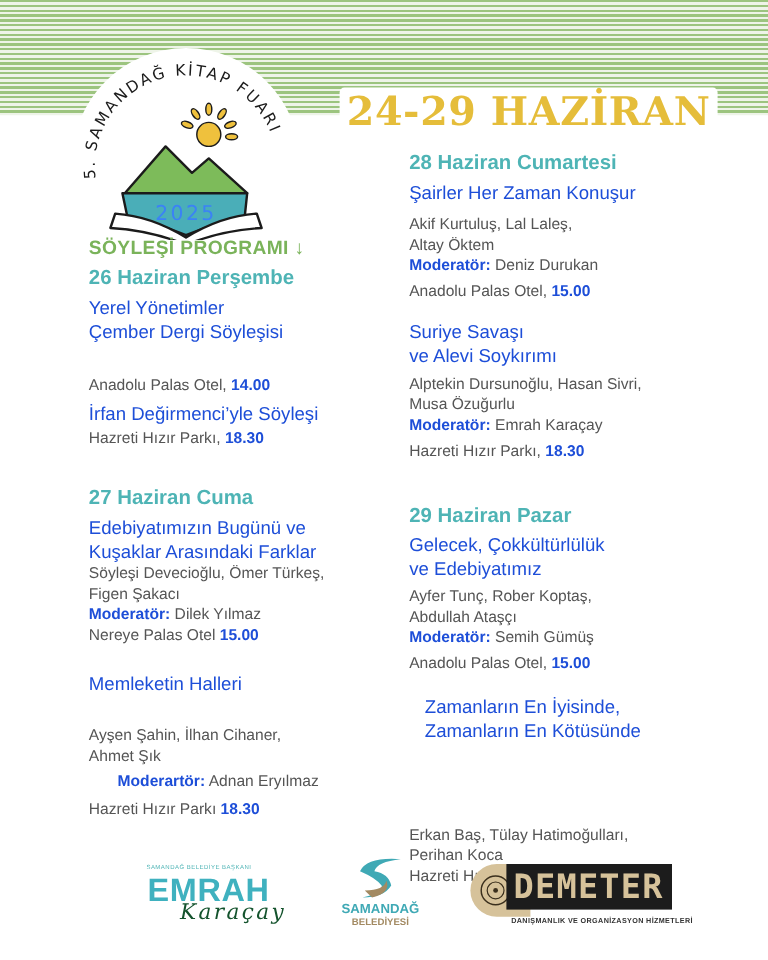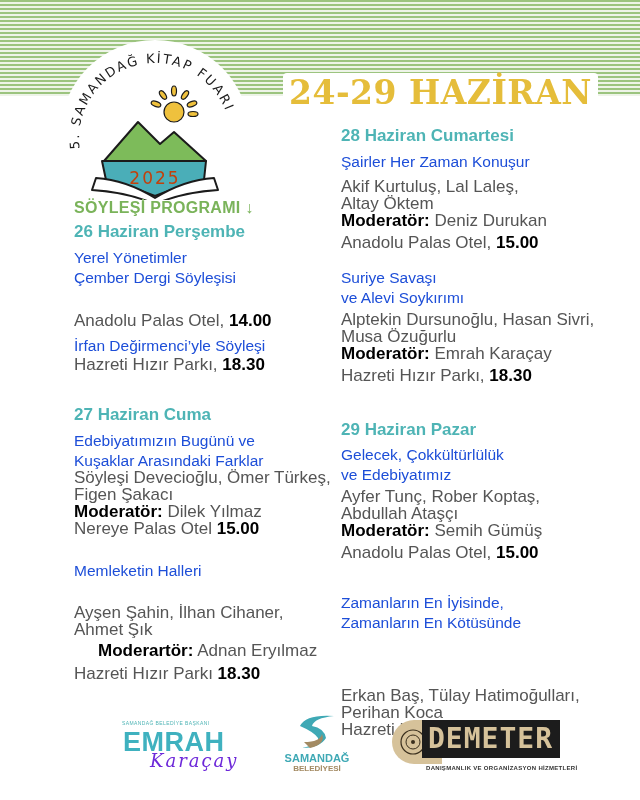--- a/index.html
+++ b/index.html
@@ -4,30 +4,30 @@
 <style>
   html, body { margin:0; padding:0; }
   body { width:640px; height:800px; position:relative; overflow:hidden; background:#ffffff; font-family:"Liberation Sans", "DejaVu Sans", sans-serif; color:#1e1e1e; }
   .stripes { position:absolute; left:0; top:0; width:640px; height:96px;
     background: repeating-linear-gradient(180deg, #9cc47f 0px, #9cc47f 2px, #eef4e8 2px, #eef4e8 4px);
   }
   .stripes-fade { position:absolute; left:0; top:96px; width:640px; height:4px; background:#ffffff; }
   .logo-wrap { position:absolute; left:60px; top:40px; width:190px; height:160px; }
   .logo-circle { position:absolute; left:0; top:0; width:190px; height:190px; border-radius:50%; background:#ffffff; }
   .logo-svg { position:absolute; left:0; top:0; }
-  .logo-year { position:absolute; left:0; width:190px; top:128px; text-align:center; font-family:"DejaVu Sans", sans-serif; font-size:17px; letter-spacing:2px; color:#c2410c; }
+  .logo-year { position:absolute; left:0; width:190px; top:128px; text-align:center; font-family:"DejaVu Sans", sans-serif; font-size:17px; letter-spacing:2px; color:#3b82f6; }
   .dates { position:absolute; left:283px; top:73px; font-family:"DejaVu Serif", serif; font-weight:bold; font-size:33px; color:#e5bd3a; letter-spacing:0.5px; background:#ffffff; padding:0 6px; border-radius:4px; }
   .prog-title { position:absolute; left:74px; top:199px; font-weight:bold; font-size:16px; color:#7ab35a; letter-spacing:0.3px; }
   .day-head { position:absolute; font-weight:bold; font-size:17px; color:#4eb4b5; }
   .event-title { position:absolute; font-size:15.5px; line-height:20px; color:#1d4ed8; }
-  .meta { position:absolute; font-size:17px; line-height:17px; color:#555555; }
-  .meta b { color:#000000; font-weight:bold; }
+  .meta { position:absolute; font-size:13px; line-height:17px; color:#555555; }
+  .meta b { color:#1d4ed8; font-weight:bold; }
   .emrah-small { position:absolute; left:122px; top:720px; font-size:5px; color:#4eb4b5; letter-spacing:0.4px; }
   .emrah-big { position:absolute; left:123px; top:727px; font-weight:bold; font-size:27px; color:#3fb1bf; letter-spacing:0.5px; }
-  .emrah-script { position:absolute; left:150px; top:750px; font-family:"DejaVu Serif", serif; font-style:italic; font-size:18px; color:#6d28d9; letter-spacing:2px; }
+  .emrah-script { position:absolute; left:150px; top:750px; font-family:"DejaVu Serif", serif; font-style:italic; font-size:18px; color:#14532d; letter-spacing:2px; }
   .sam-name { position:absolute; left:282px; top:752px; width:70px; text-align:center; font-weight:bold; font-size:11px; color:#3fa9b5; }
   .sam-sub { position:absolute; left:282px; top:764px; width:70px; text-align:center; font-weight:bold; font-size:8px; color:#a38a62; }
   .dem-badge { position:absolute; left:392px; top:720px; width:50px; height:44px; border-radius:22px 0 0 22px; background:#d6c29a; }
   .dem-box { position:absolute; left:422px; top:720px; width:138px; height:38px; background:#1c1c1c; }
   .dem-text { position:absolute; left:428px; top:722px; font-weight:bold; font-size:28px; letter-spacing:1px; color:#d6c29a; font-family:"DejaVu Sans Mono", monospace; }
   .dem-sub { position:absolute; left:426px; top:765px; font-weight:bold; font-size:6px; color:#333; letter-spacing:0.3px; }
 </style>
 </head>
 <body>
 
@@ -141,21 +141,21 @@
 </div>
 <div class="meta" style="left:341px; top:488px;">
   <div>Ayfer Tunç, Rober Koptaş,</div>
   <div>Abdullah Ataşçı</div>
   <div><b>Moderatör:</b> <span>Semih Gümüş</span></div>
 </div>
 <div class="meta" style="left:341px; top:544px;">
   <span>Anadolu Palas Otel,</span> <b>15.00</b>
 </div>
 
-<div class="event-title" style="left:341px; top:580px;margin-top:13px;">
+<div class="event-title" style="left:354px; top:580px;">
   <div>Zamanların En İyisinde,</div>
   <div>Zamanların En Kötüsünde</div>
 </div>
 <div class="meta" style="left:341px; top:643px;margin-top:44px;">
   <div>Erkan Baş, Tülay Hatimoğulları,</div>
   <div>Perihan Koca</div>
   <div><span>Hazreti Hızır Parkı,</span> <b>18.30</b></div>
 </div>
 
 <div class="emrah-small">SAMANDAĞ BELEDİYE BAŞKANI</div>

